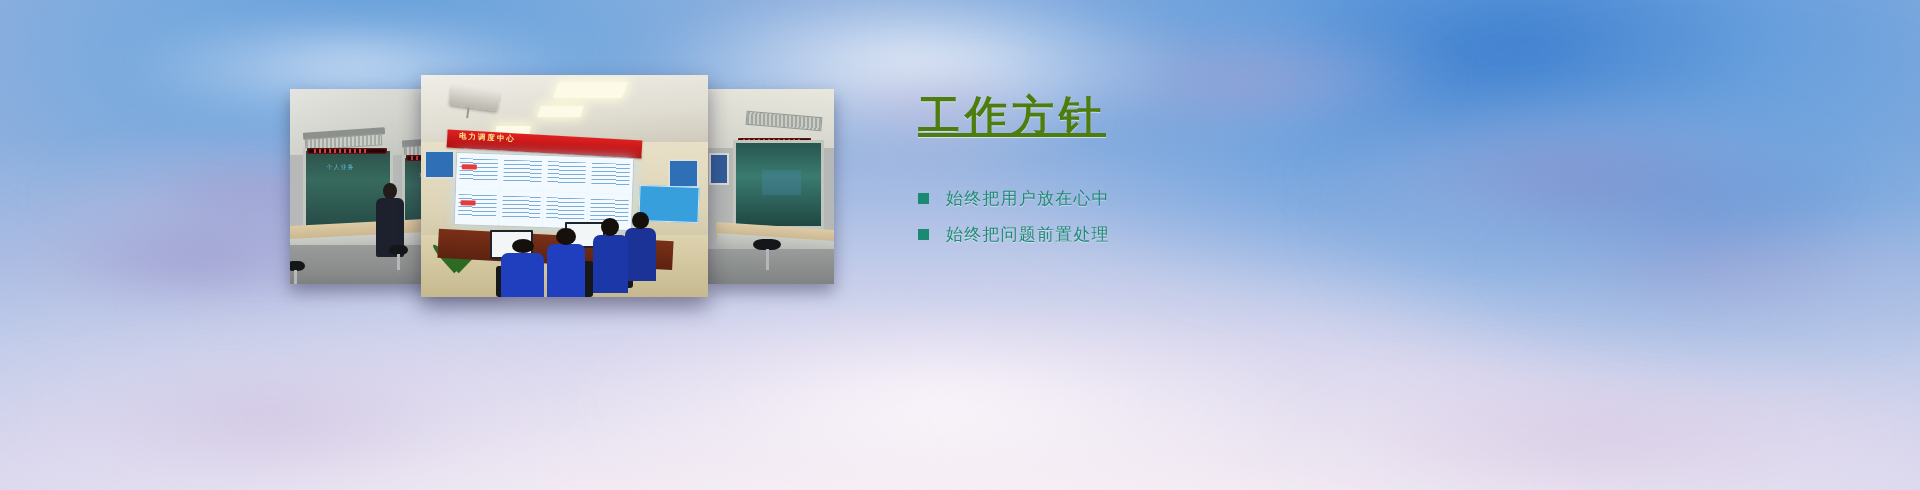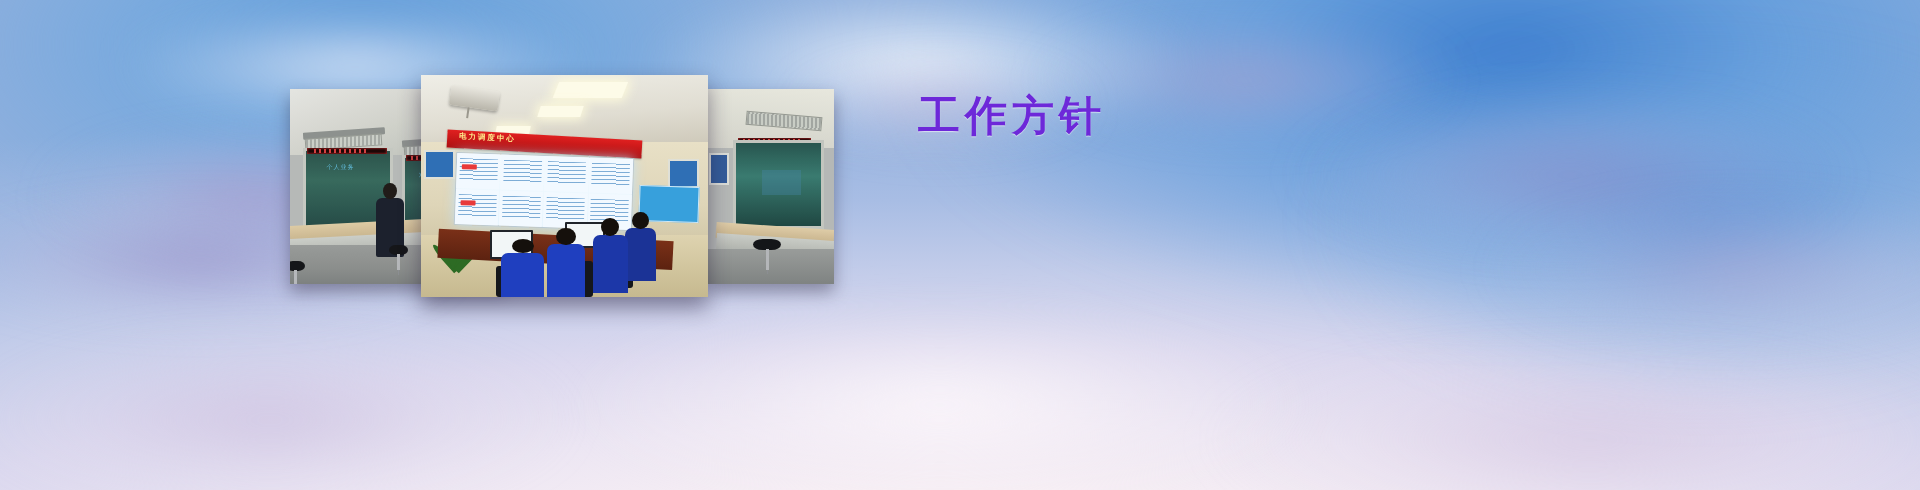--- a/index.html
+++ b/index.html
@@ -237,28 +237,29 @@
   .g-inner { position:absolute; left:30%; top:33%; width:46%; height:30%;
     background:rgba(60,140,190,.35); }
 
   
   .text-block {
     position:absolute;
     left:918px; top:92px;
     width:520px;
   }
   .headline {
-    color:#6d28d9;
+    color:#4d7c0f;
     font-family:"DejaVu Serif", serif;
     font-size:42px;
     font-weight:bold;
     letter-spacing:5px;
     line-height:1.12;
     text-shadow:0 1px 1px rgba(255,255,255,.55);
     white-space:nowrap;
+    text-decoration:underline;
   }
   .bullets { margin-top:42px; }
   .bullet-row {
     display:flex;
     align-items:center;
     height:35px;
     margin-bottom:1px;
   }
   .bullet-mark {
     width:11px; height:11px;
@@ -393,16 +394,24 @@
       </div>
 
     </div>
 
   </div>
 
   <div class="text-block">
     <div class="headline">工作方针</div>
 
     <div class="bullets">
+      <div class="bullet-row">
+        <span class="bullet-mark"></span>
+        <span class="bullet-text">始终把用户放在心中</span>
+      </div>
+      <div class="bullet-row">
+        <span class="bullet-mark"></span>
+        <span class="bullet-text">始终把问题前置处理</span>
+      </div>
     </div>
   </div>
 
 </div>
 
 </body></html>

